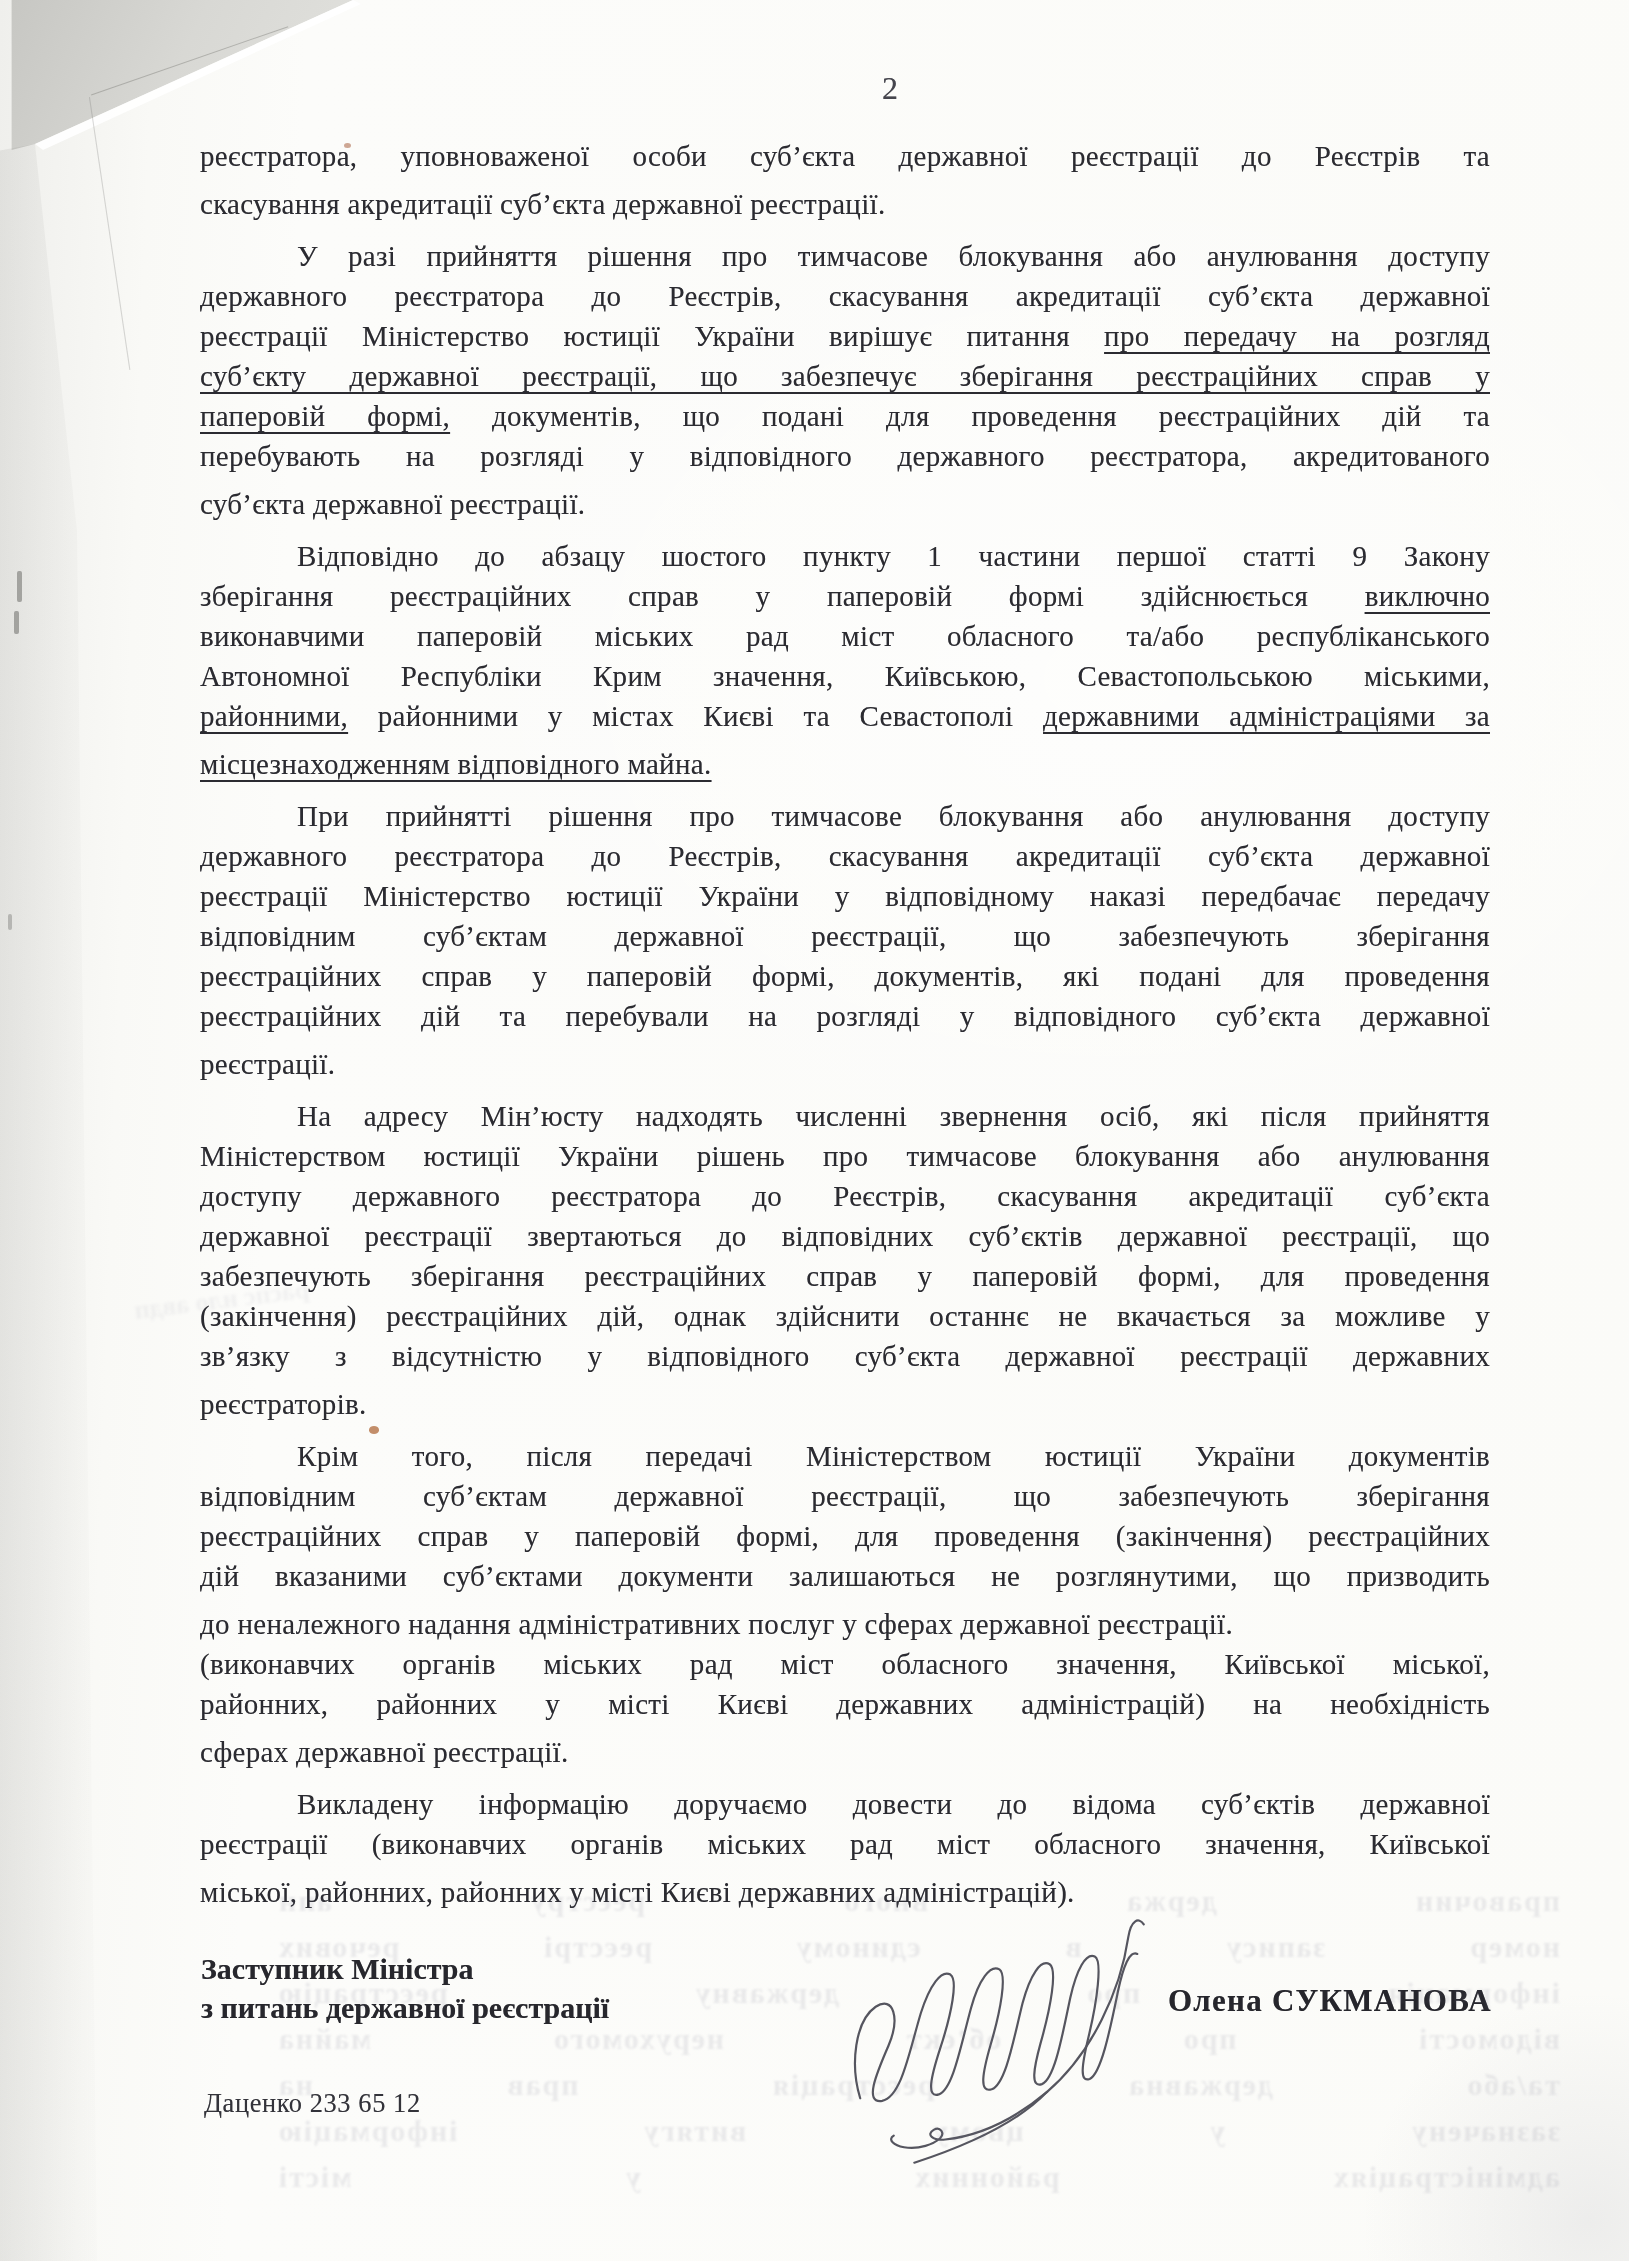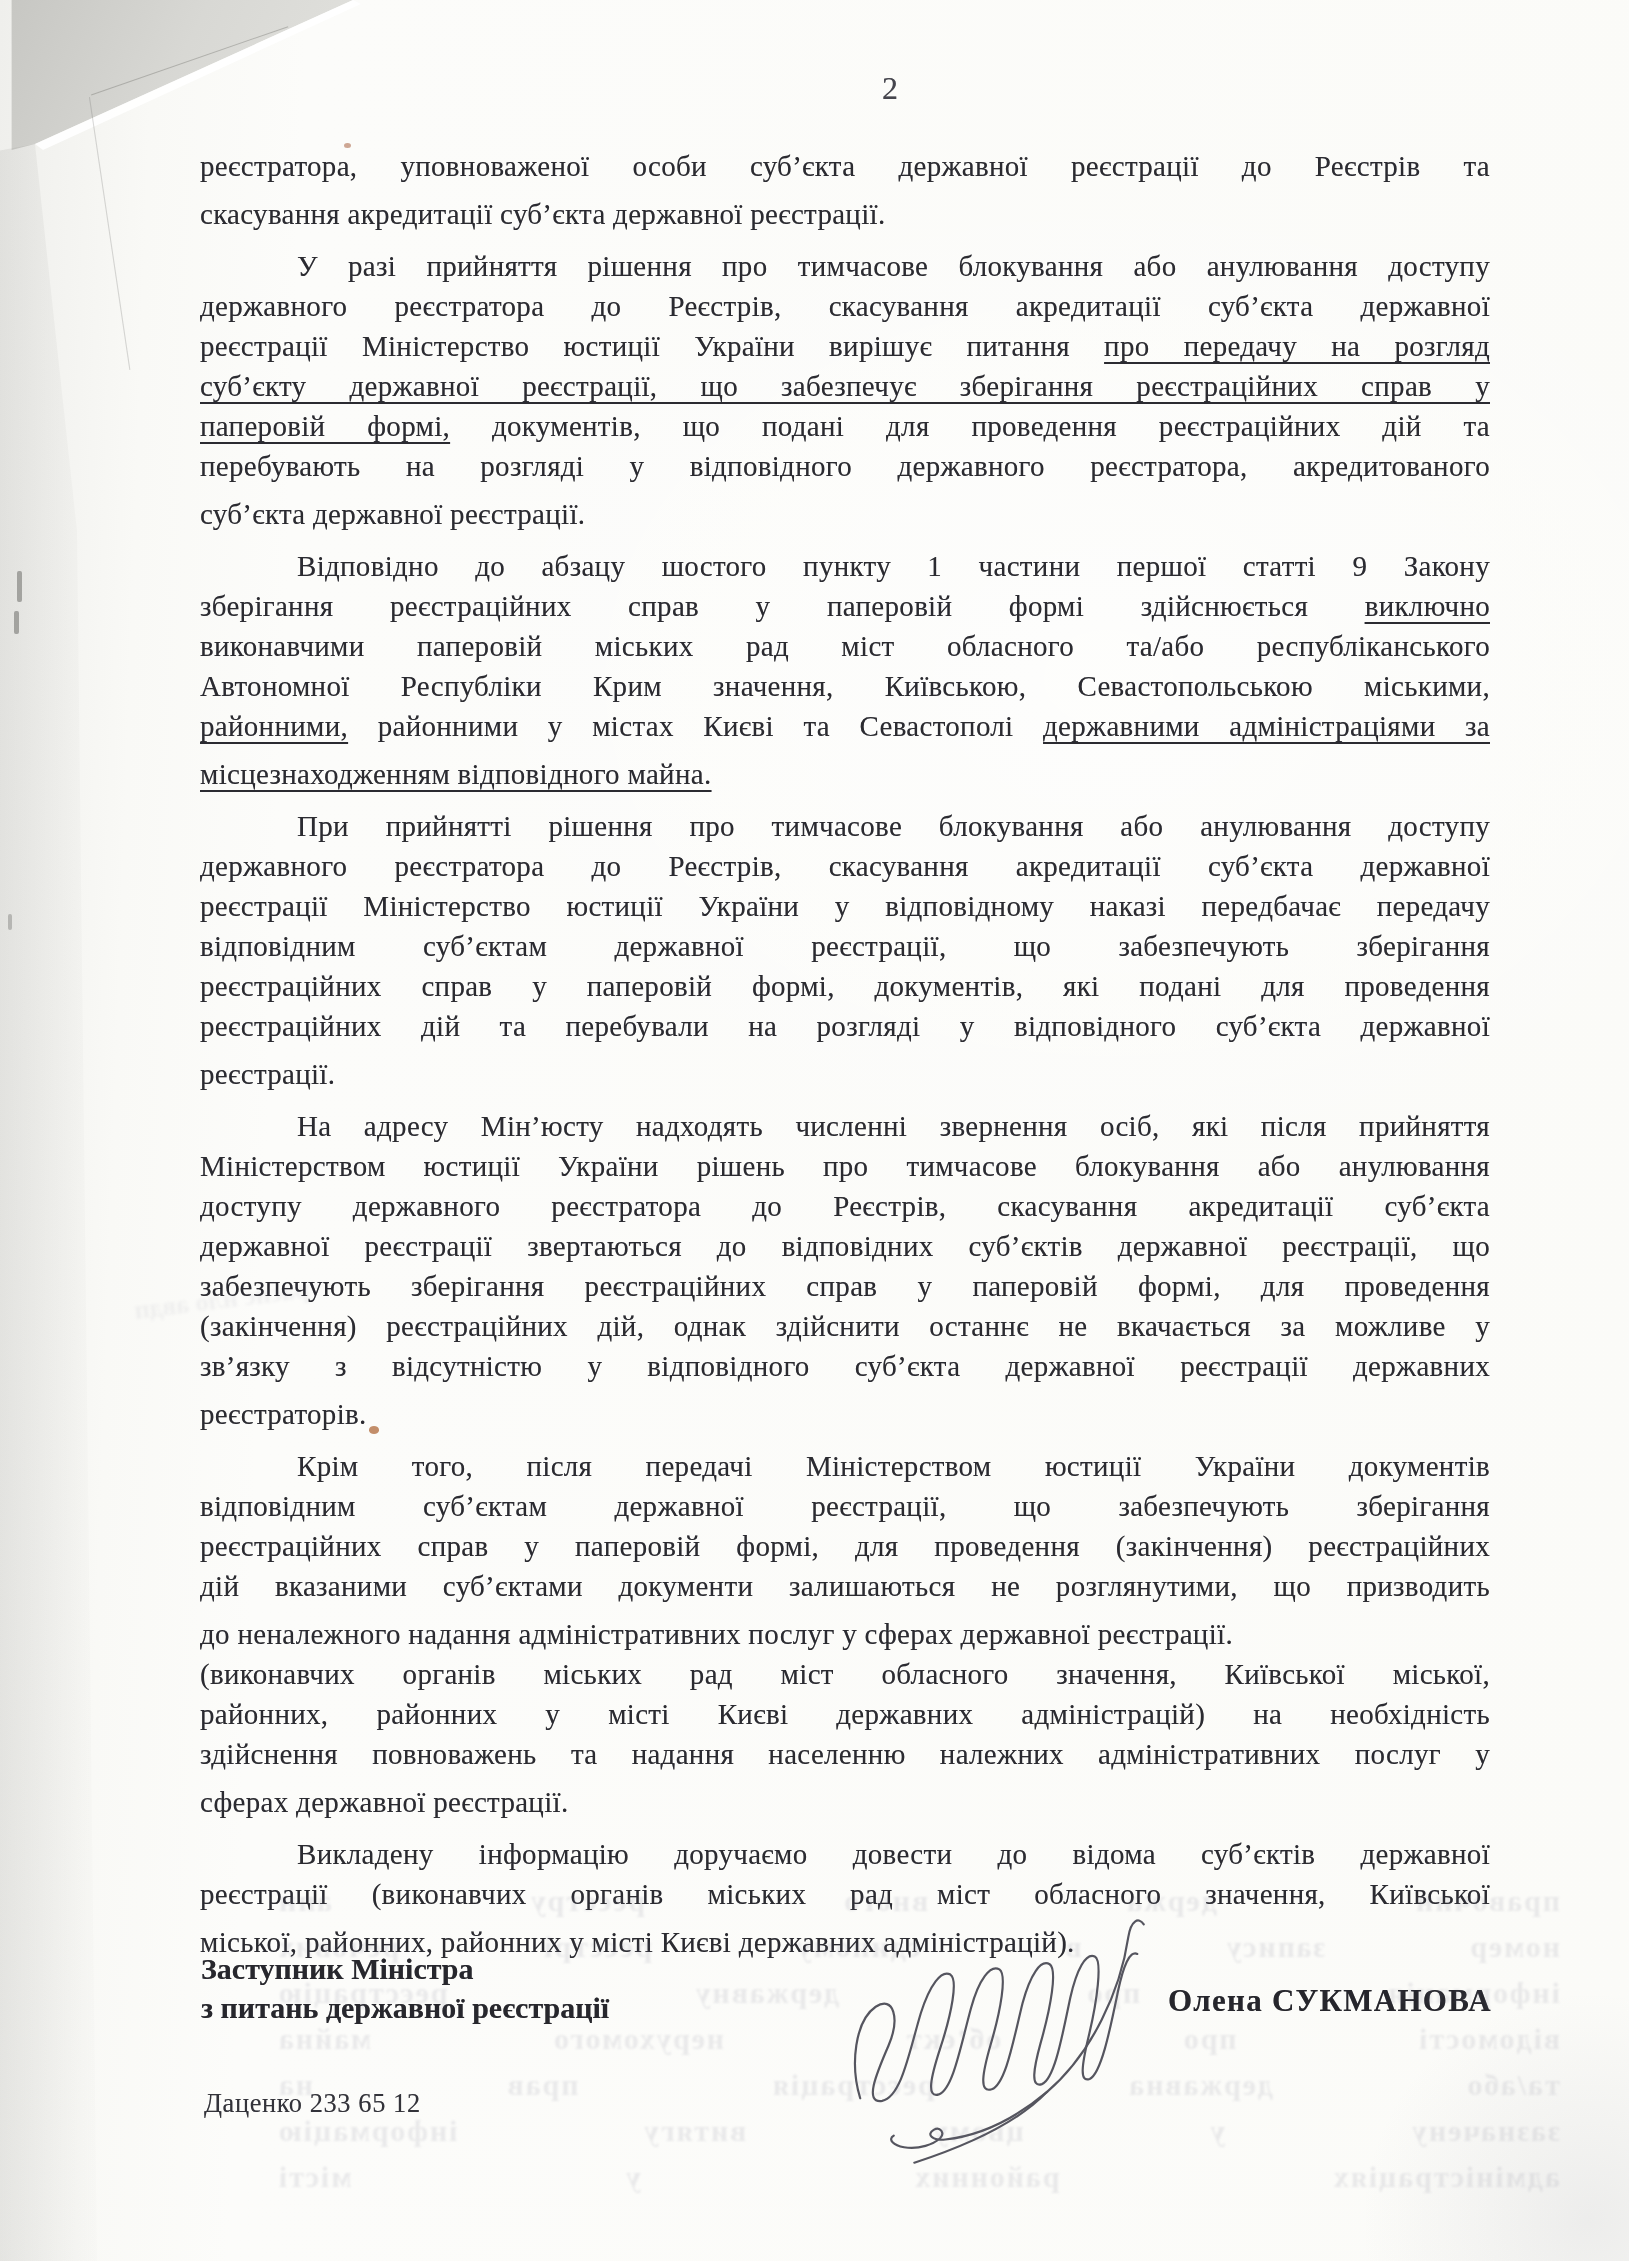--- a/index.html
+++ b/index.html
@@ -31,21 +31,21 @@
   .edge-shade{
     position:absolute;left:0;top:144px;width:110px;height:2117px;
     clip-path:polygon(35px 0px, 0px 6.4px, 0px 2117px, 97px 2117px, 77px 387px);
     background:linear-gradient(90deg,rgba(90,90,86,.10),rgba(90,90,86,0));
   }
   .page-number{
     position:absolute;left:0;top:70px;width:1780px;text-align:center;
     font-size:32px;color:#45454d;text-shadow:0 0 0.6px rgba(60,60,70,.5);
   }
   .doc-body{
-    position:absolute;left:200px;top:146px;width:1290px;
+    position:absolute;left:200px;top:136px;width:1290px;
     font-size:29px;line-height:40px;letter-spacing:0.3px;
     text-shadow:0 0 0.6px rgba(43,43,49,.42);
   }
   .line{text-align:justify;text-align-last:justify;white-space:normal;}
   .line.last{text-align-last:left;margin-top:8px;}
   .line.indent{text-indent:97px;margin-top:12px;}
   .seg.u{text-decoration:underline;text-decoration-thickness:1.9px;text-underline-offset:6.4px;}
   .sig-title{
     position:absolute;left:201px;top:1949px;
     font-size:30px;line-height:39px;font-weight:700;color:#27272d;
@@ -130,21 +130,20 @@
       <div class="line"><span class="seg">(закінчення) реєстраційних дій, однак здійснити останнє не вкачається за можливе у</span></div>
       <div class="line"><span class="seg">зв’язку з відсутністю у відповідного суб’єкта державної реєстрації державних</span></div>
       <div class="line last"><span class="seg">реєстраторів.</span></div>
       <div class="line indent"><span class="seg">Крім того, після передачі Міністерством юстиції України документів</span></div>
       <div class="line"><span class="seg">відповідним суб’єктам державної реєстрації, що забезпечують зберігання</span></div>
       <div class="line"><span class="seg">реєстраційних справ у паперовій формі, для проведення (закінчення) реєстраційних</span></div>
       <div class="line"><span class="seg">дій вказаними суб’єктами документи залишаються не розглянутими, що призводить</span></div>
       <div class="line last"><span class="seg">до неналежного надання адміністративних послуг у сферах державної реєстрації.</span></div>
       <div class="line"><span class="seg">(виконавчих органів міських рад міст обласного значення, Київської міської,</span></div>
       <div class="line"><span class="seg">районних, районних у місті Києві державних адміністрацій) на необхідність</span></div>
-      <div class="line"><span class="seg">здійснення повноважень та надання населенню належних адміністративних послуг у</span></div>
       <div class="line last"><span class="seg">сферах державної реєстрації.</span></div>
       <div class="line indent"><span class="seg">Викладену інформацію доручаємо довести до відома суб’єктів державної</span></div>
       <div class="line"><span class="seg">реєстрації (виконавчих органів міських рад міст обласного значення, Київської</span></div>
       <div class="line last"><span class="seg">міської, районних, районних у місті Києві державних адміністрацій).</span></div>
     </div>
 
   <div class="sig-title">
     <div>Заступник Міністра</div>
     <div>з питань державної реєстрації</div>
   </div>

